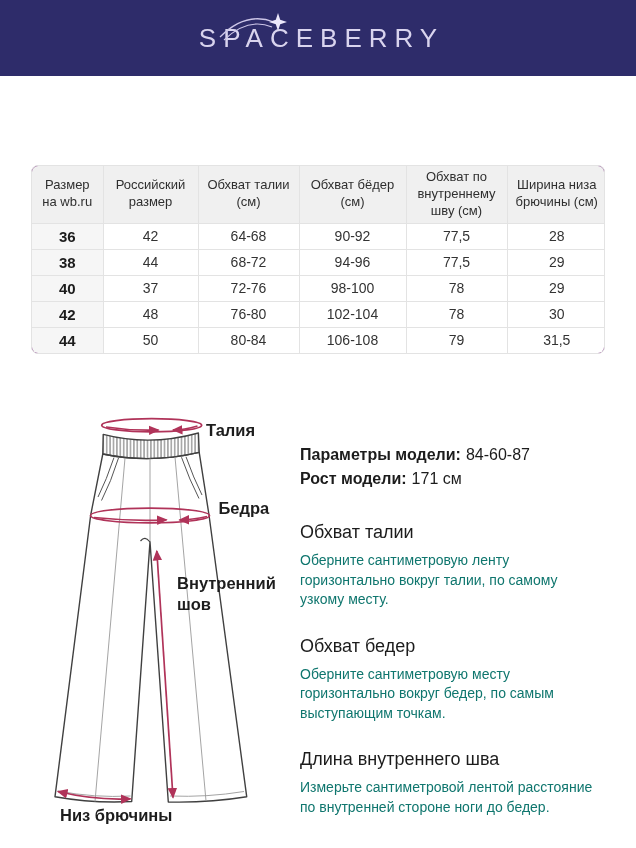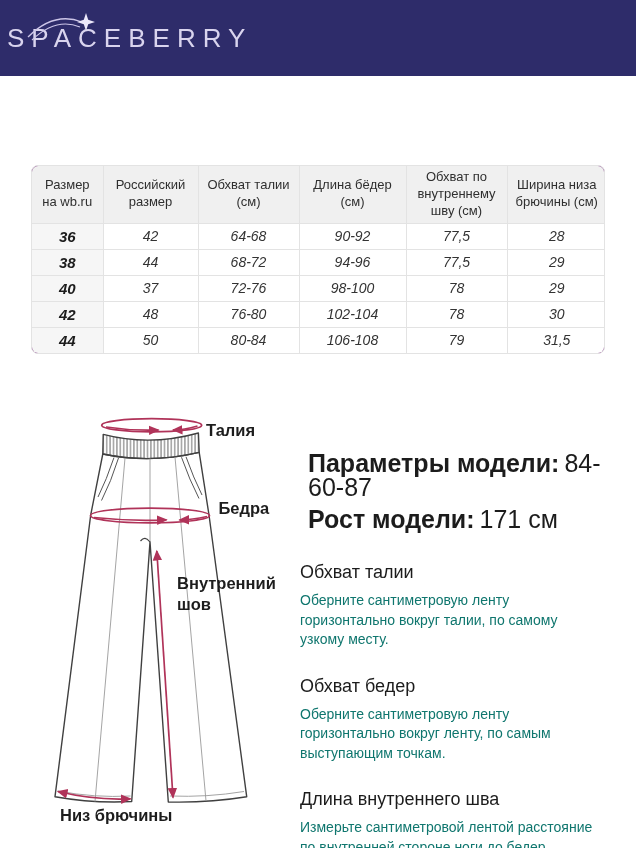--- a/index.html
+++ b/index.html
@@ -1,47 +1,47 @@
 <!DOCTYPE html>
 <html><head>
 <meta charset="utf-8">
 <style>
   html,body{margin:0;padding:0;background:#fff;}
   body{font-family:"Liberation Sans", sans-serif; -webkit-font-smoothing:antialiased;}
   .page{position:relative;width:636px;height:848px;background:#fff;overflow:hidden;}
 
   
   .brand-header{position:absolute;left:0;top:0;width:636px;height:76px;background:#2e2c6a;
-    display:flex;align-items:center;}
+    display:flex;align-items:center;justify-content:center;}
   .logo{position:relative;display:inline-block;color:#d9d4ee;font-size:26px;font-weight:400;
     letter-spacing:7px;padding-left:7px;line-height:1;}
   .comet{position:absolute;left:24px;top:-16px;width:72px;height:34px;pointer-events:none;}
 
   
   .table-wrap{position:absolute;left:31px;top:165px;width:574px;border:1px solid #e3e3e3;
     border-radius:7px;overflow:hidden;background:#701a75;box-sizing:border-box;}
   table{width:100%;border-collapse:collapse;table-layout:fixed;}
   th{height:56px;background:#f0f0f0;font-size:13px;font-weight:500;color:#2f2f2f;
     text-align:center;vertical-align:middle;padding:3px 6px;line-height:1.3;
     border:1px solid #e3e3e3;box-sizing:border-box;}
   td{height:26px;background:#fff;font-size:14px;color:#333;text-align:center;vertical-align:middle;
-    border:1px solid #e3e3e3;padding:0 4px;box-sizing:border-box;font-style:italic;}
+    border:1px solid #e3e3e3;padding:0 4px;box-sizing:border-box;}
   td.c0{background:#f6f6f6;font-weight:700;font-size:15px;color:#1c1c1c;}
   table tr:first-child th{border-top:none;}
   table tr td:first-child, table tr th:first-child{border-left:none;}
   table tr td:last-child, table tr th:last-child{border-right:none;}
   table tr:last-child td{border-bottom:none;}
 
   
   .pants-svg{position:absolute;left:20px;top:400px;width:270px;height:448px;}
   .diag-label{font-size:16.5px;font-weight:600;fill:#1d1d1d;}
 
   
   .details{position:absolute;left:300px;top:443px;width:318px;color:#1c1c1c;}
-  .model-params p{margin:8px;font-size:25px;line-height:24px;color:#1c1c1c;}
+  .model-params p{margin:0;font-size:16px;line-height:24px;color:#1c1c1c;}
   .model-params .pl{font-weight:700;margin-right:5px;}
   .section{margin-top:26px;}
   .section.first{margin-top:31px;}
   .section h3{margin:0 0 8px 0;font-size:18px;font-weight:400;color:#1c1c1c;}
   .section p{margin:0;font-size:14px;line-height:19.5px;color:#0f766e;max-width:305px;}
 </style>
 </head>
 <body>
 
 <div class="page">
@@ -65,21 +65,21 @@
           <col style="width:101px">
         <col style="width:107px">
           <col style="width:101px">
           <col style="width:99px">
       </colgroup>
       <thead>
         <tr>
           <th>Размер на wb.ru</th>
           <th>Российский размер</th>
           <th>Обхват талии (см)</th>
-          <th>Длина бёдер (см)</th>
+          <th>Обхват бёдер (см)</th>
           <th>Обхват по внутреннему шву (см)</th>
           <th>Ширина низа брючины (см)</th>
         </tr>
       </thead>
       <tbody>
         <tr>
           <td class="c0">36</td>
           <td>42</td>
           <td>64-68</td>
           <td>90-92</td>
@@ -171,21 +171,21 @@
         <span class="pl">Рост модели:</span><span>171 см</span>
       </p>
     </div>
 
     <div class="section first">
       <h3>Обхват талии</h3>
       <p>Оберните сантиметровую ленту горизонтально вокруг талии, по самому узкому месту.</p>
     </div>
     <div class="section">
       <h3>Обхват бедер</h3>
-      <p>Оберните сантиметровую ленту горизонтально вокруг ленту, по самым выступающим точкам.</p>
+      <p>Оберните сантиметровую месту горизонтально вокруг бедер, по самым выступающим точкам.</p>
     </div>
     <div class="section">
       <h3>Длина внутреннего шва</h3>
       <p>Измерьте сантиметровой лентой расстояние по внутренней стороне ноги до бедер.</p>
     </div>
   </div>
 
 </div>
 
 </body></html>

